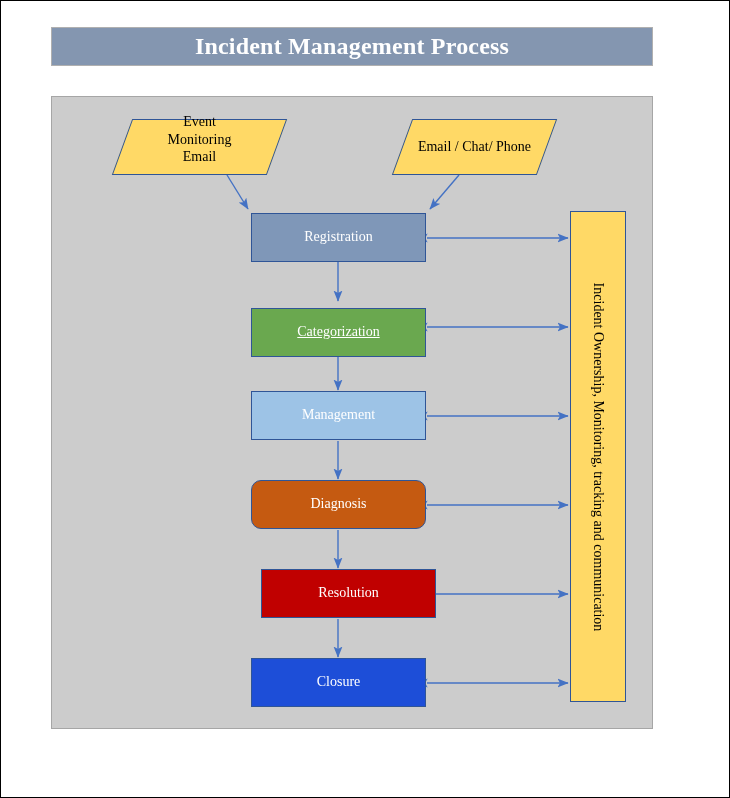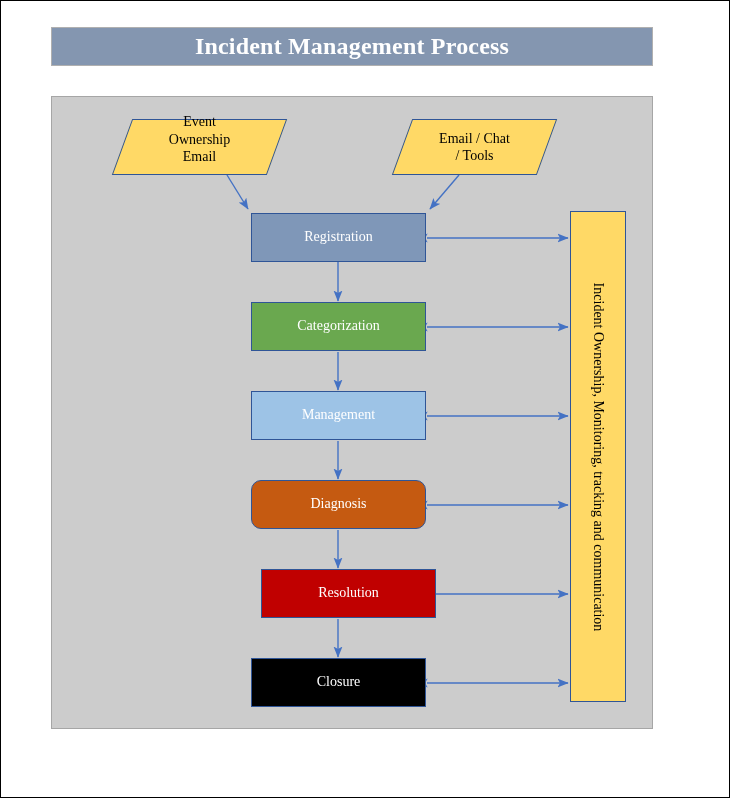--- a/index.html
+++ b/index.html
@@ -175,51 +175,51 @@
         <line x1="375" y1="497" x2="516" y2="497" stroke="#4472c4" stroke-width="1.4" marker-start="url(#arrow-start)" marker-end="url(#arrow-end)"></line>
       </g>
       <g>
         <line x1="375" y1="586" x2="516" y2="586" stroke="#4472c4" stroke-width="1.4" marker-start="url(#arrow-start)" marker-end="url(#arrow-end)"></line>
       </g>
     </svg>
 
     <div class="io-shape" style="left:70px; top:22px; width:155px; height:56px;"></div>
     <div class="io-text" style="left:70px; top:22px; width:155px; height:41px; flex-direction:column;">
       <span>Event</span>
-      <span>Ownership</span>
+      <span>Monitoring</span>
       <span>Email</span>
     </div>
 
     <div class="io-shape" style="left:350px; top:22px; width:145px; height:56px;"></div>
-    <div class="io-text" style="left:350px; top:22px; width:145px; height:56px; flex-direction:column;">
+    <div class="io-text" style="left:350px; top:22px; width:145px; height:56px; flex-direction:row;">
       <span>Email / Chat</span>
-      <span>/ Tools</span>
+      <span>/ Phone</span>
     </div>
 
     <div class="node" style="left:199px; top:116px; width:175px; height:49px; background:#7f97b8;">
       <span class="node-label">Registration</span>
     </div>
 
-    <div class="node" style="left:199px; top:205px; width:175px; height:49px; background:#6aa84f;">
+    <div class="node" style="left:199px; top:211px; width:175px; height:49px; background:#6aa84f;text-decoration:underline;">
       <span class="node-label">Categorization</span>
     </div>
 
     <div class="node" style="left:199px; top:294px; width:175px; height:49px; background:#9dc3e6;">
       <span class="node-label">Management</span>
     </div>
 
     <div class="node" style="left:199px; top:383px; width:175px; height:49px; background:#c55a11;border-radius:10px;">
       <span class="node-label">Diagnosis</span>
     </div>
 
     <div class="node" style="left:209px; top:472px; width:175px; height:49px; background:#c00000;">
       <span class="node-label">Resolution</span>
     </div>
 
-    <div class="node" style="left:199px; top:561px; width:175px; height:49px; background:#000000;">
+    <div class="node" style="left:199px; top:561px; width:175px; height:49px; background:#1d4ed8;">
       <span class="node-label">Closure</span>
     </div>
 
     <div id="sidebar-box" style="left:518px; top:114px; width:56px; height:491px;">
       <span id="sidebar-label">Incident Ownership, Monitoring, tracking and communication</span>
     </div>
 
   </div>
 </div>
 

